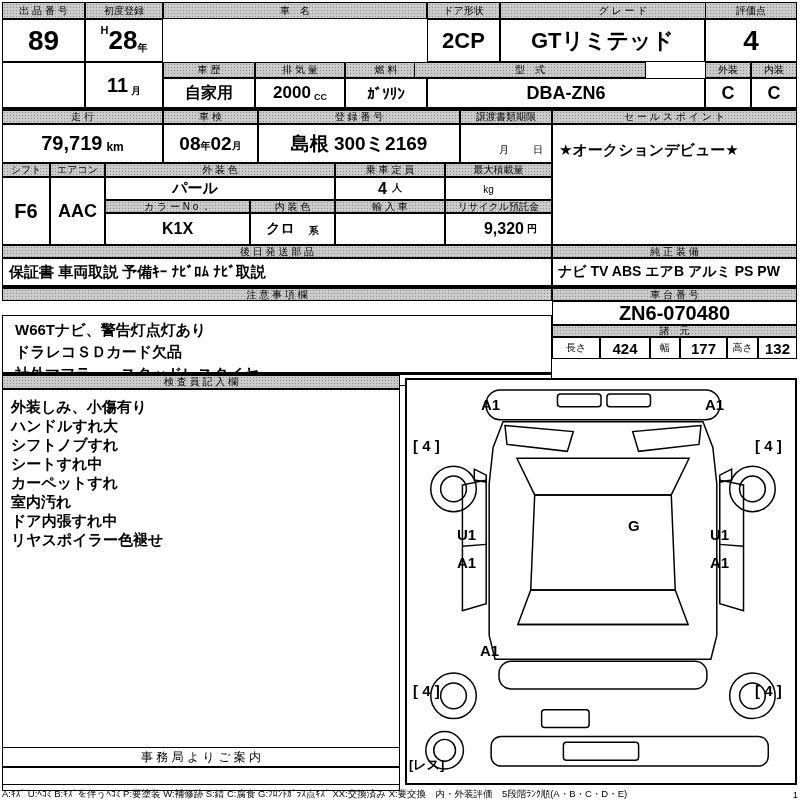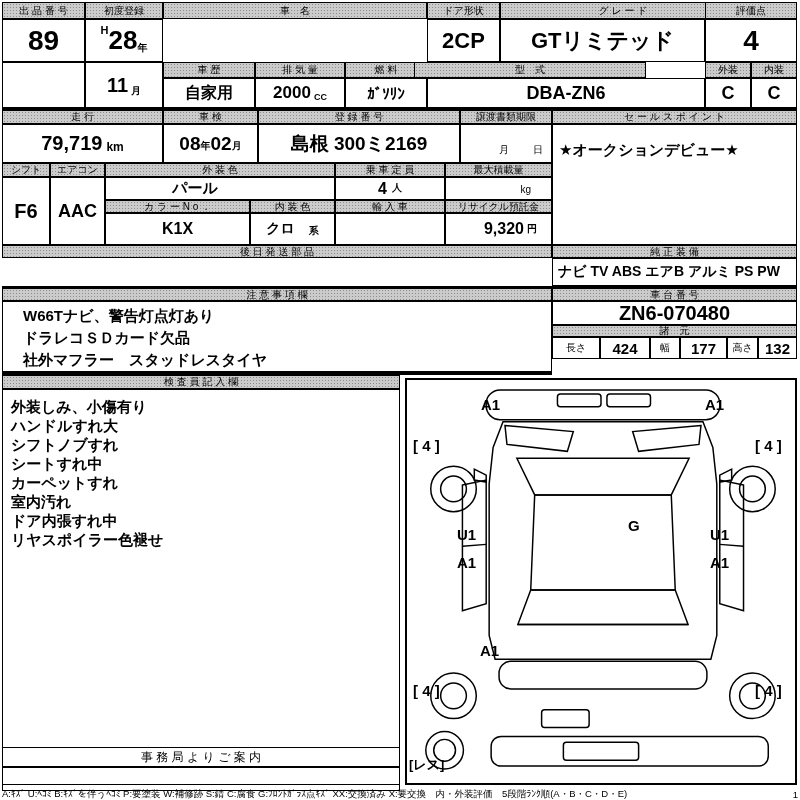--- a/index.html
+++ b/index.html
@@ -107,21 +107,21 @@
   <div class="c h" style="left:105px;top:163px;width:230px;height:14px">外 装 色</div>
   <div class="c v" style="left:105px;top:177px;width:230px;height:23px;font-size:15px;justify-content:center;padding-right:50px">パール</div>
 
   <div class="c h" style="left:335px;top:163px;width:110px;height:14px">乗 車 定 員</div>
   <div class="c v" style="left:335px;top:177px;width:110px;height:23px">
     <span style="font-size:16px">4</span>
     <span style="font-size:10px;align-self:flex-end;margin:0 0 4px 5px">人</span>
   </div>
 
   <div class="c h" style="left:445px;top:163px;width:107px;height:14px">最大積載量</div>
-  <div class="c" style="left:445px;top:177px;width:107px;height:23px;justify-content:flex-end;align-items:flex-end;padding:0 20px 4px 0;font-size:10px">
+  <div class="c" style="left:445px;top:177px;width:107px;height:23px;justify-content:center;align-items:flex-end;padding:0 20px 4px 0;font-size:10px">
     <span>kg</span>
   </div>
 
   <div class="c h" style="left:105px;top:200px;width:145px;height:13px">カ ラ ー N o ．</div>
   <div class="c v" style="left:105px;top:213px;width:145px;height:32px;font-size:16px">K1X</div>
 
   <div class="c h" style="left:250px;top:200px;width:85px;height:13px">内 装 色</div>
   <div class="c v" style="left:250px;top:213px;width:85px;height:32px">
     <span style="font-size:14px">クロ</span>
     <span style="font-size:10px;align-self:flex-end;margin:0 0 6px 14px">系</span>
@@ -130,28 +130,29 @@
   <div class="c h" style="left:335px;top:200px;width:110px;height:13px">輸 入 車</div>
   <div class="c v" style="left:335px;top:213px;width:110px;height:32px;font-size:14px"></div>
 
   <div class="c h" style="left:445px;top:200px;width:107px;height:13px">リサイクル預託金</div>
   <div class="c v" style="left:445px;top:213px;width:107px;height:32px;justify-content:flex-end;padding-right:14px">
     <span style="font-size:16px">9,320</span>
     <span style="font-size:10px;align-self:flex-end;margin:0 0 8px 3px">円</span>
   </div>
 
   <div class="c h" style="left:2px;top:245px;width:550px;height:13px">後 日 発 送 部 品</div>
+  <div class="c v" style="left:2px;top:258px;width:550px;height:28px;justify-content:flex-start;padding-left:6px;font-size:15px">保証書 車両取説 予備ｷｰ ﾅﾋﾞﾛﾑ ﾅﾋﾞ取説</div>
 
   <div class="c h" style="left:552px;top:245px;width:245px;height:13px">純 正 装 備</div>
   <div class="c v" style="left:552px;top:258px;width:245px;height:28px;justify-content:flex-start;padding-left:5px;font-size:14px">ナビ TV ABS エアB アルミ PS PW</div>
 
   <div class="divider" style="left:2px;top:286px;width:795px;height:2px"></div>
 
   <div class="c h" style="left:2px;top:288px;width:550px;height:13px">注 意 事 項 欄</div>
-  <div class="c v col" style="left:2px;top:301px;width:550px;height:71px;padding:3px 20px;font-size:15px;line-height:22px">
+  <div class="c v col" style="left:2px;top:315px;width:550px;height:71px;padding:3px 12px;font-size:15px;line-height:22px">
     <div>W66Tナビ、警告灯点灯あり</div>
     <div>ドラレコＳＤカード欠品</div>
     <div>社外マフラー　スタッドレスタイヤ</div>
   </div>
 
   <div class="c h" style="left:552px;top:288px;width:245px;height:13px">車 台 番 号</div>
   <div class="c v" style="left:552px;top:301px;width:245px;height:24px;font-size:20px">ZN6-070480</div>
   <div class="c h" style="left:552px;top:325px;width:245px;height:12px">諸　元</div>
   <div class="c" style="left:552px;top:337px;width:48px;height:22px;font-size:10px">長さ</div>
   <div class="c v" style="left:600px;top:337px;width:50px;height:22px;font-size:15px">424</div>

